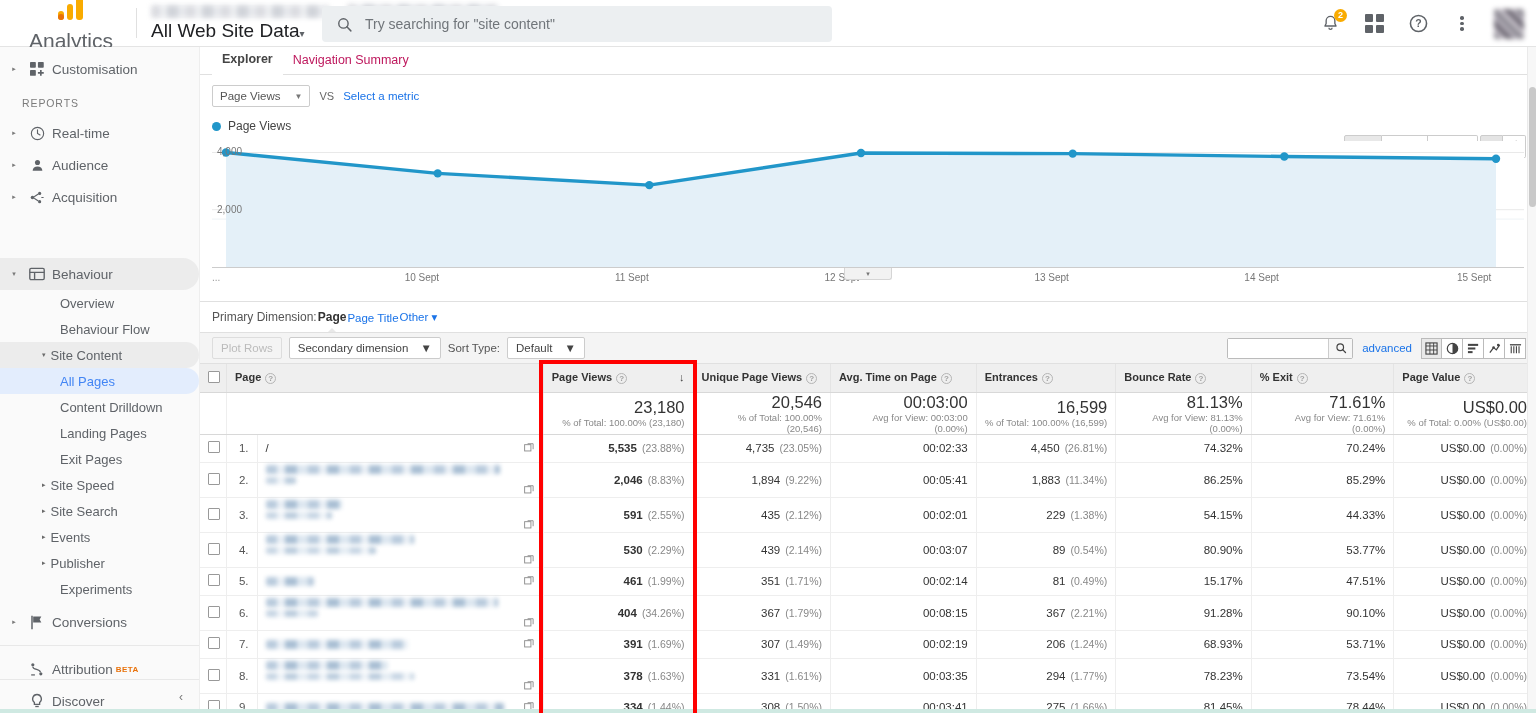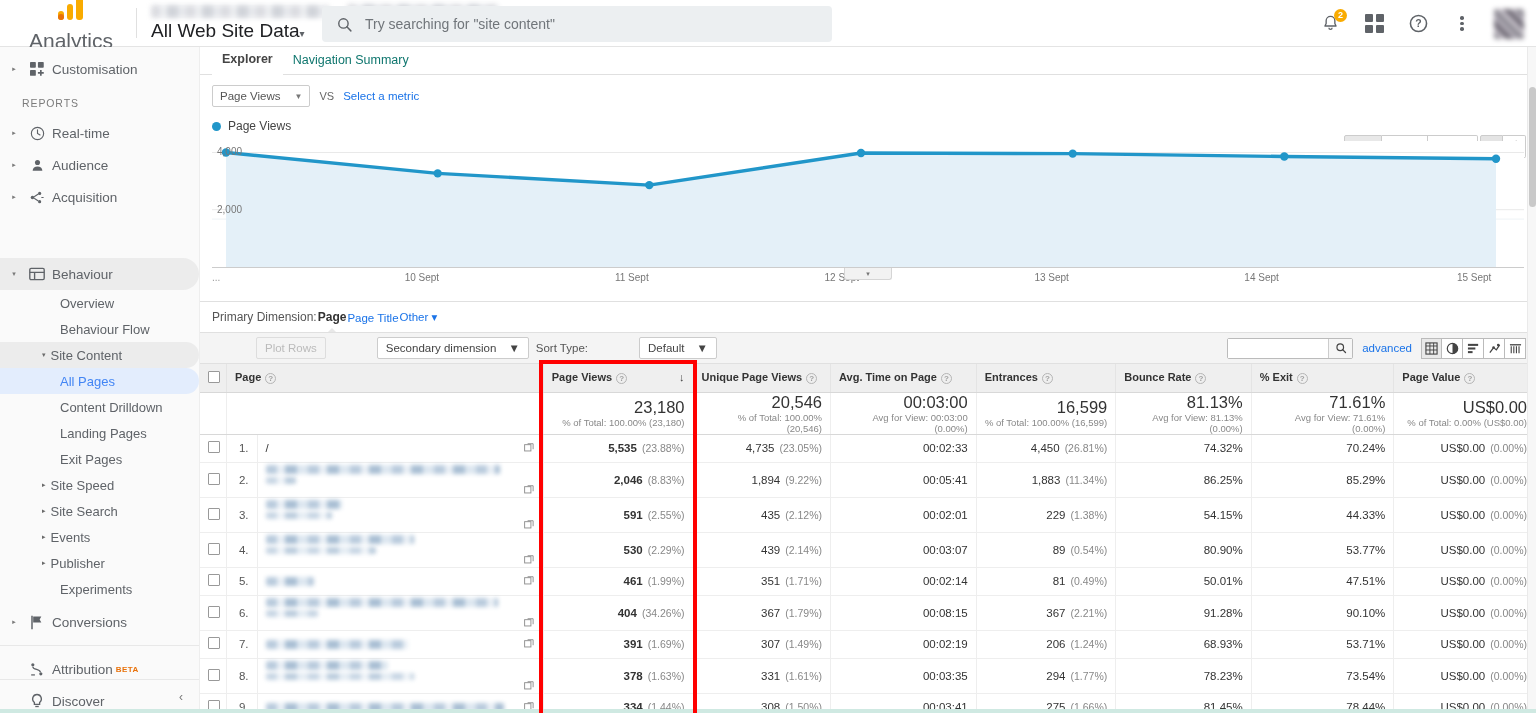--- a/index.html
+++ b/index.html
@@ -56,21 +56,21 @@
   .s-sub.group.sel { background:#ececec; }
   .s-sub.active { background:#e3edfd; color:#4285f4; }
   .s-sub .tri { font-size:7px; margin-right:5px; color:#6b6b6b; }
   .s-div { height:1px; background:#e8e8e8; margin:7px 0; }
   .beta { font-size:8px; color:#e8710a; vertical-align:super; font-weight:700; margin-left:3px; letter-spacing:.4px; }
   .collapse { position:absolute; bottom:0; left:0; right:0; height:34px; border-top:1px solid #e8e8e8; display:flex; align-items:center; justify-content:flex-end; padding-right:16px; color:#777; cursor:pointer; }
 
   
   .main { flex:1; min-width:0; background:#fff; position:relative; overflow:hidden; }
   .tabs { height:28px; display:flex; align-items:flex-end; gap:0; padding:14px 1px 0 12px; border-bottom:1px solid #e0e0e0; }
-  .tab { font-size:12.5px; padding:0 10px 7px 10px; cursor:pointer; color:#0f766e; }
+  .tab { font-size:12.5px; padding:0 10px 7px 10px; cursor:pointer; color:#be185d; }
   .tab.active { color:#444; font-weight:700; border-bottom:2px solid #fff; position:relative; top:1px; }
 
   .metricrow { display:flex; align-items:center; gap:9px; padding:10px 0 0 12px; }
   .sel-btn { height:22px; border:1px solid #ccc; background:#fff; border-radius:2px; font-size:11.5px; color:#555; display:flex; align-items:center; padding:0 7px; gap:14px; cursor:pointer; }
   .sel-btn .cr { font-size:8px; color:#777; }
   .vs { font-size:11px; color:#666; }
   .lnk { color:#1a73e8; font-size:11.5px; cursor:pointer; }
   .dwm { position:absolute; right:58px; top:88px; display:flex; }
   .dwm .seg { height:23px; min-width:30px; padding:0 8px; border:1px solid #ccc; border-left:none; background:#fff; font-size:11px; color:#444; display:flex; align-items:center; justify-content:center; cursor:pointer; font-weight:700; }
   .dwm .seg:first-child { border-left:1px solid #ccc; border-radius:2px 0 0 2px; }
@@ -93,21 +93,21 @@
   .xdots { position:absolute; left:0; top:4px; font-size:10px; color:#999; }
   .expander { position:absolute; left:50%; transform:translateX(-50%); top:0; width:48px; height:12px; background:#f2f2f2; border:1px solid #d5d5d5; border-top:none; border-radius:0 0 3px 3px; display:flex; align-items:center; justify-content:center; font-size:7px; color:#777; cursor:pointer; z-index:3; }
   .hrule { height:1px; background:#e0e0e0; margin-top:12px; }
 
   .pdim { display:flex; align-items:flex-end; gap:1px; padding:8px 0 8px 12px; font-size:12px; }
   .pdim .k { color:#555; }
   .pdim .v { color:#333; font-weight:700; position:relative; }
   .pdim .v:after { content:''; position:absolute; left:50%; bottom:-9px; transform:translateX(-50%); border-left:5px solid transparent; border-right:5px solid transparent; border-bottom:5px solid #e8e8e8; }
 
   .ctrlrow { background:#f4f4f4; border-top:1px solid #e0e0e0; border-bottom:1px solid #e0e0e0; height:32px; display:flex; align-items:center; padding-left:12px; gap:7px; position:relative; }
-  .btn-o { height:22px; border:1px solid #ccc; background:#fff; border-radius:2px; font-size:11.5px; padding:0 8px; display:flex; align-items:center; gap:12px; color:#444; cursor:pointer;margin-left:44px; }
+  .btn-o { height:22px; border:1px solid #ccc; background:#fff; border-radius:2px; font-size:11.5px; padding:0 8px; display:flex; align-items:center; gap:12px; color:#444; cursor:pointer; }
   .btn-o.dis { color:#bbb; border-color:#ddd; background:#f4f4f4; cursor:default; }
   .lbl-sm { font-size:11.5px; color:#555; }
   .rightctl { position:absolute; right:10px; display:flex; align-items:center; gap:9px; }
   .srch { display:flex; height:21px; border:1px solid #bbb; background:#fff; border-radius:2px; }
   .srch input { width:100px; border:none; outline:none; font-size:11px; padding:0 5px; font-family:"Liberation Sans", sans-serif; }
   .srch .sbtn { width:24px; border-left:1px solid #ccc; background:#f6f6f6; display:flex; align-items:center; justify-content:center; cursor:pointer; }
   .viewicons { display:flex; }
   .viewicons .vi { width:21px; height:21px; border:1px solid #bbb; border-left:none; background:#fff; display:flex; align-items:center; justify-content:center; cursor:pointer; }
   .viewicons .vi:first-child { border-left:1px solid #bbb; background:#e9e9e9; }
 
@@ -627,21 +627,21 @@
               <td><span class="ck"></span></td>
               <td class="r"><span class="rn">5.</span></td>
               <td><span class="blurtxt" style="width:48px"></span><span class="extico"><svg width="11" height="11" viewBox="0 0 14 14">
                     <rect x="0.8" y="3.4" width="8" height="8" fill="none" stroke="#8e8e8e" stroke-width="1.2"></rect>
                     <path d="M4.6 2.2h7v7" fill="none" stroke="#8e8e8e" stroke-width="1.2"></path>
                   </svg></span></td>
               <td class="r"><span class="val-b">461</span><span class="pct">(1.99%)</span></td>
               <td class="r">351<span class="pct">(1.71%)</span></td>
               <td class="r">00:02:14</td>
               <td class="r">81<span class="pct">(0.49%)</span></td>
-              <td class="r">50.01%</td>
+              <td class="r">15.17%</td>
               <td class="r">47.51%</td>
               <td class="r">US$0.00<span class="pct">(0.00%)</span></td>
             </tr>
             <tr>
               <td><span class="ck"></span></td>
               <td class="r"><span class="rn">6.</span></td>
               <td><span class="blurtxt" style="width:232px"></span><span class="blurtxt l2" style="width:52px"></span><span class="extico"><svg width="11" height="11" viewBox="0 0 14 14">
                     <rect x="0.8" y="3.4" width="8" height="8" fill="none" stroke="#8e8e8e" stroke-width="1.2"></rect>
                     <path d="M4.6 2.2h7v7" fill="none" stroke="#8e8e8e" stroke-width="1.2"></path>
                   </svg></span></td>

